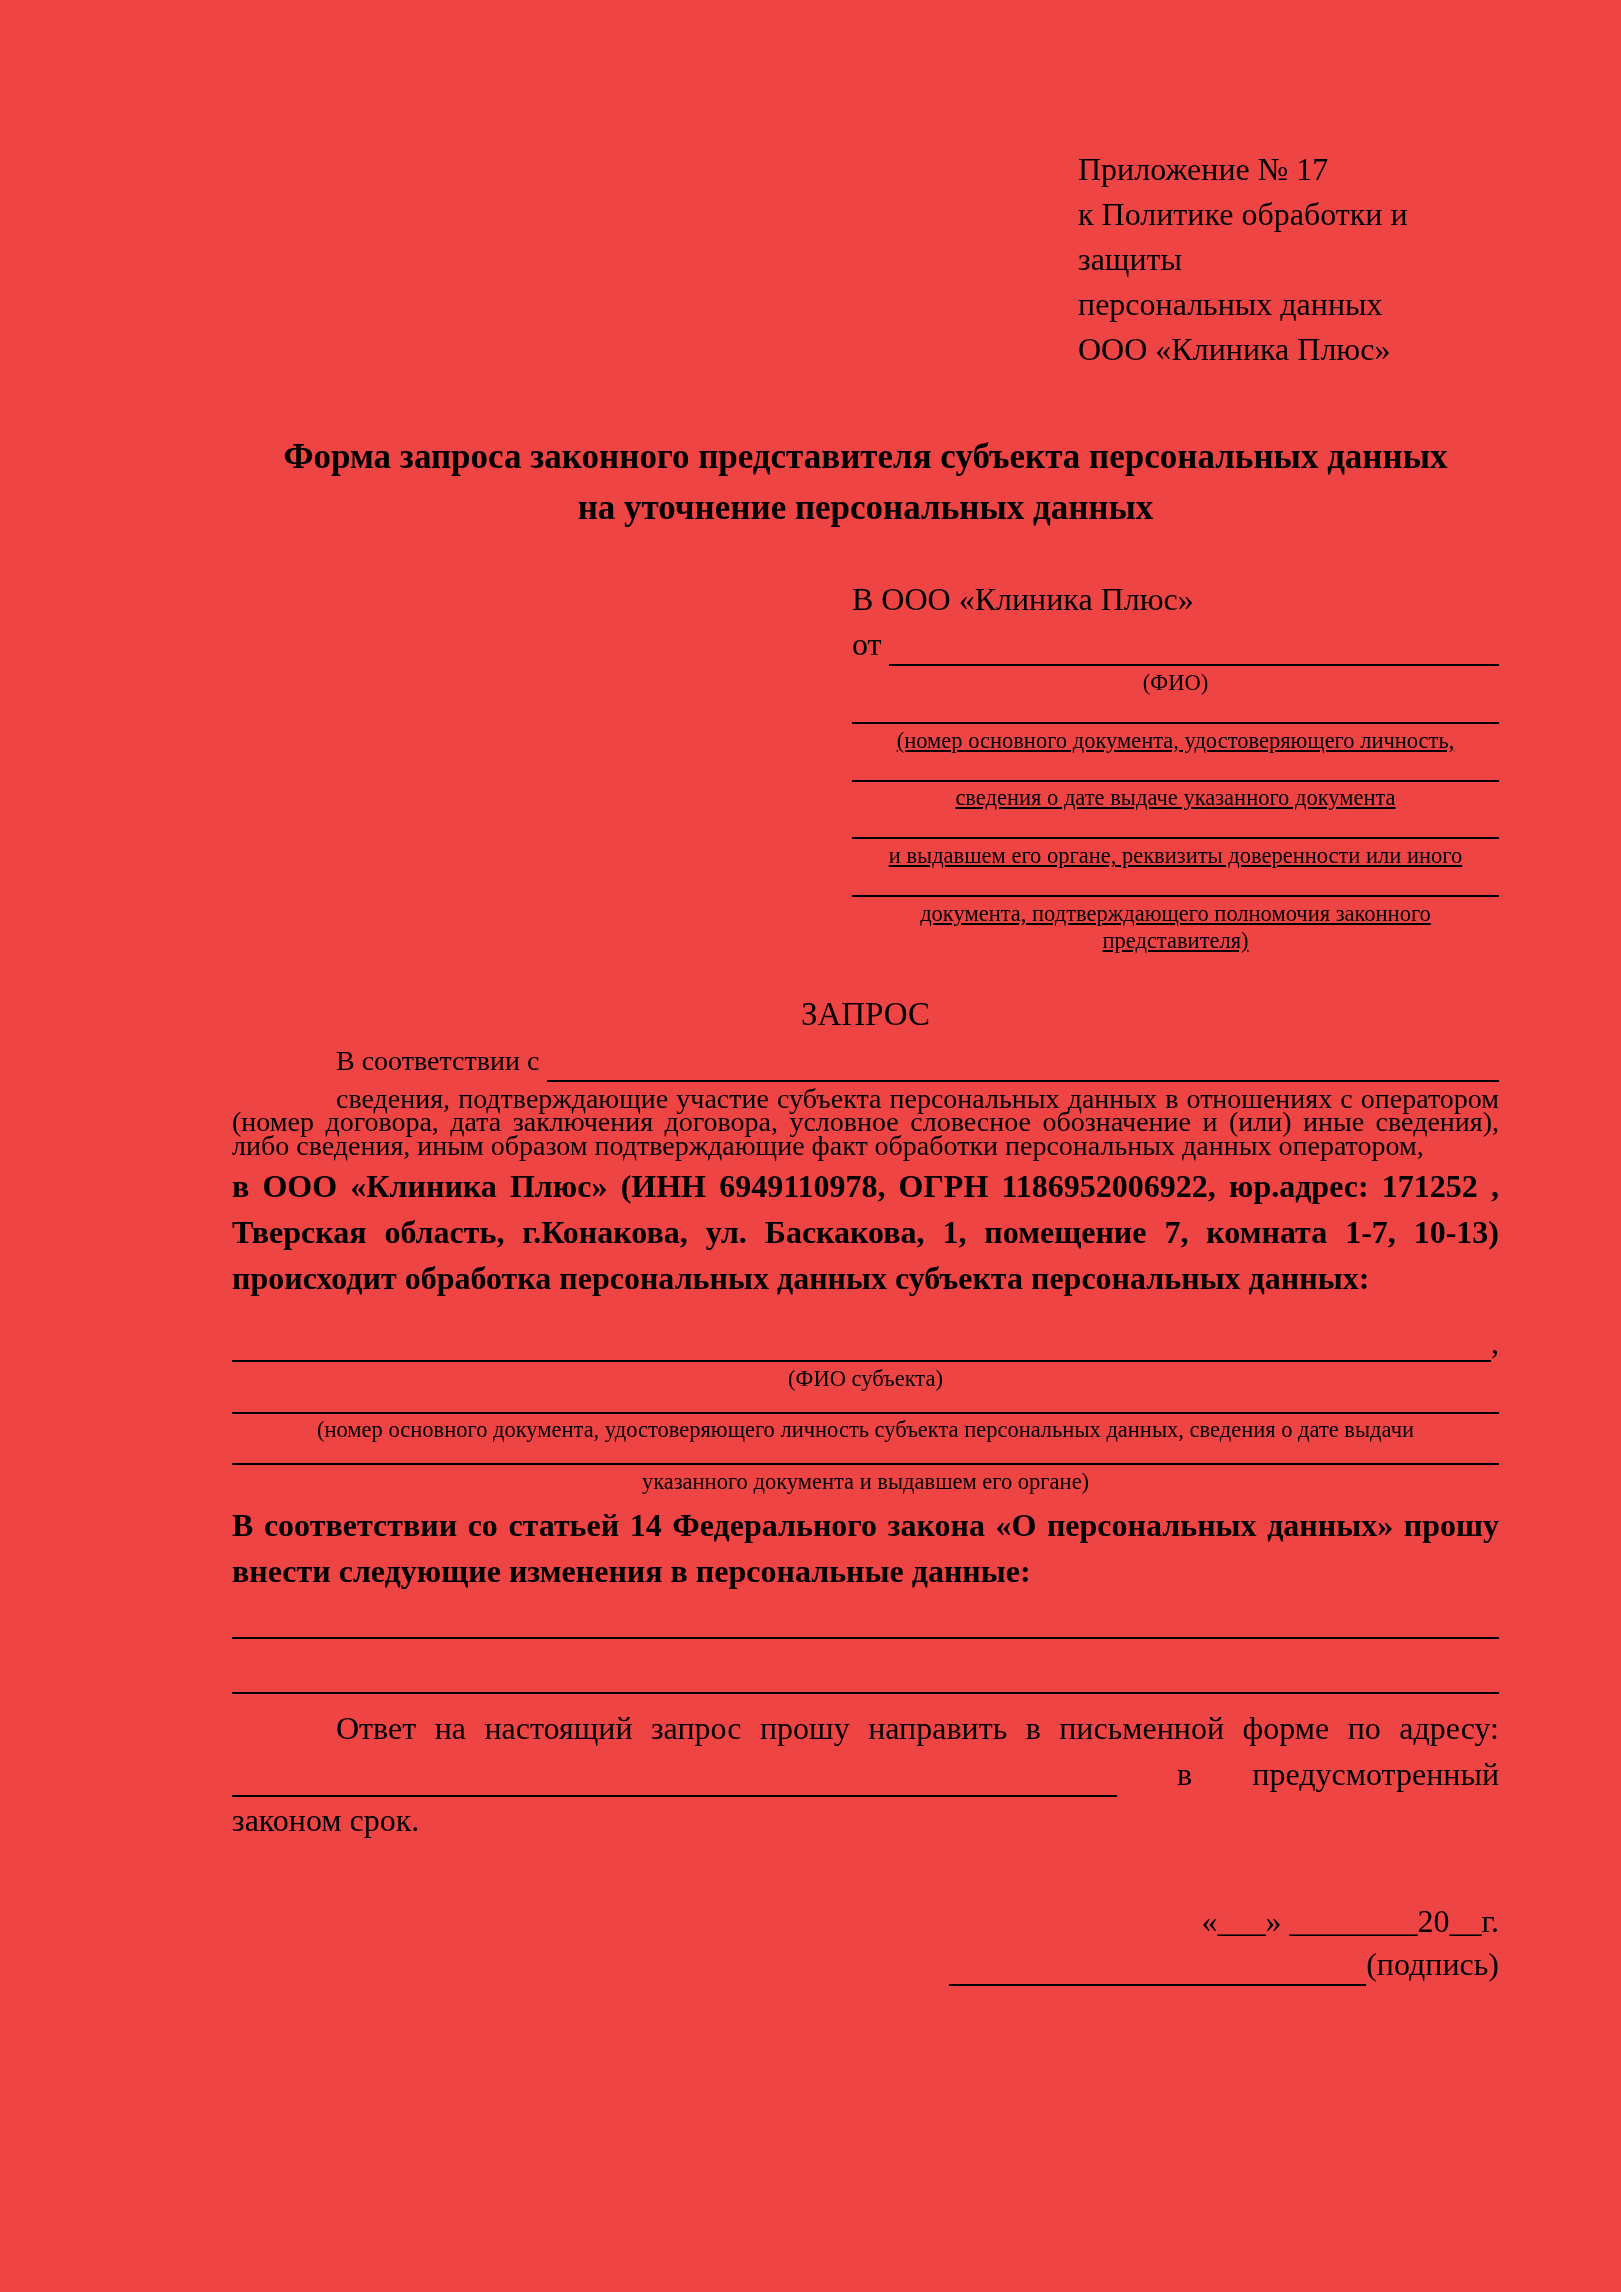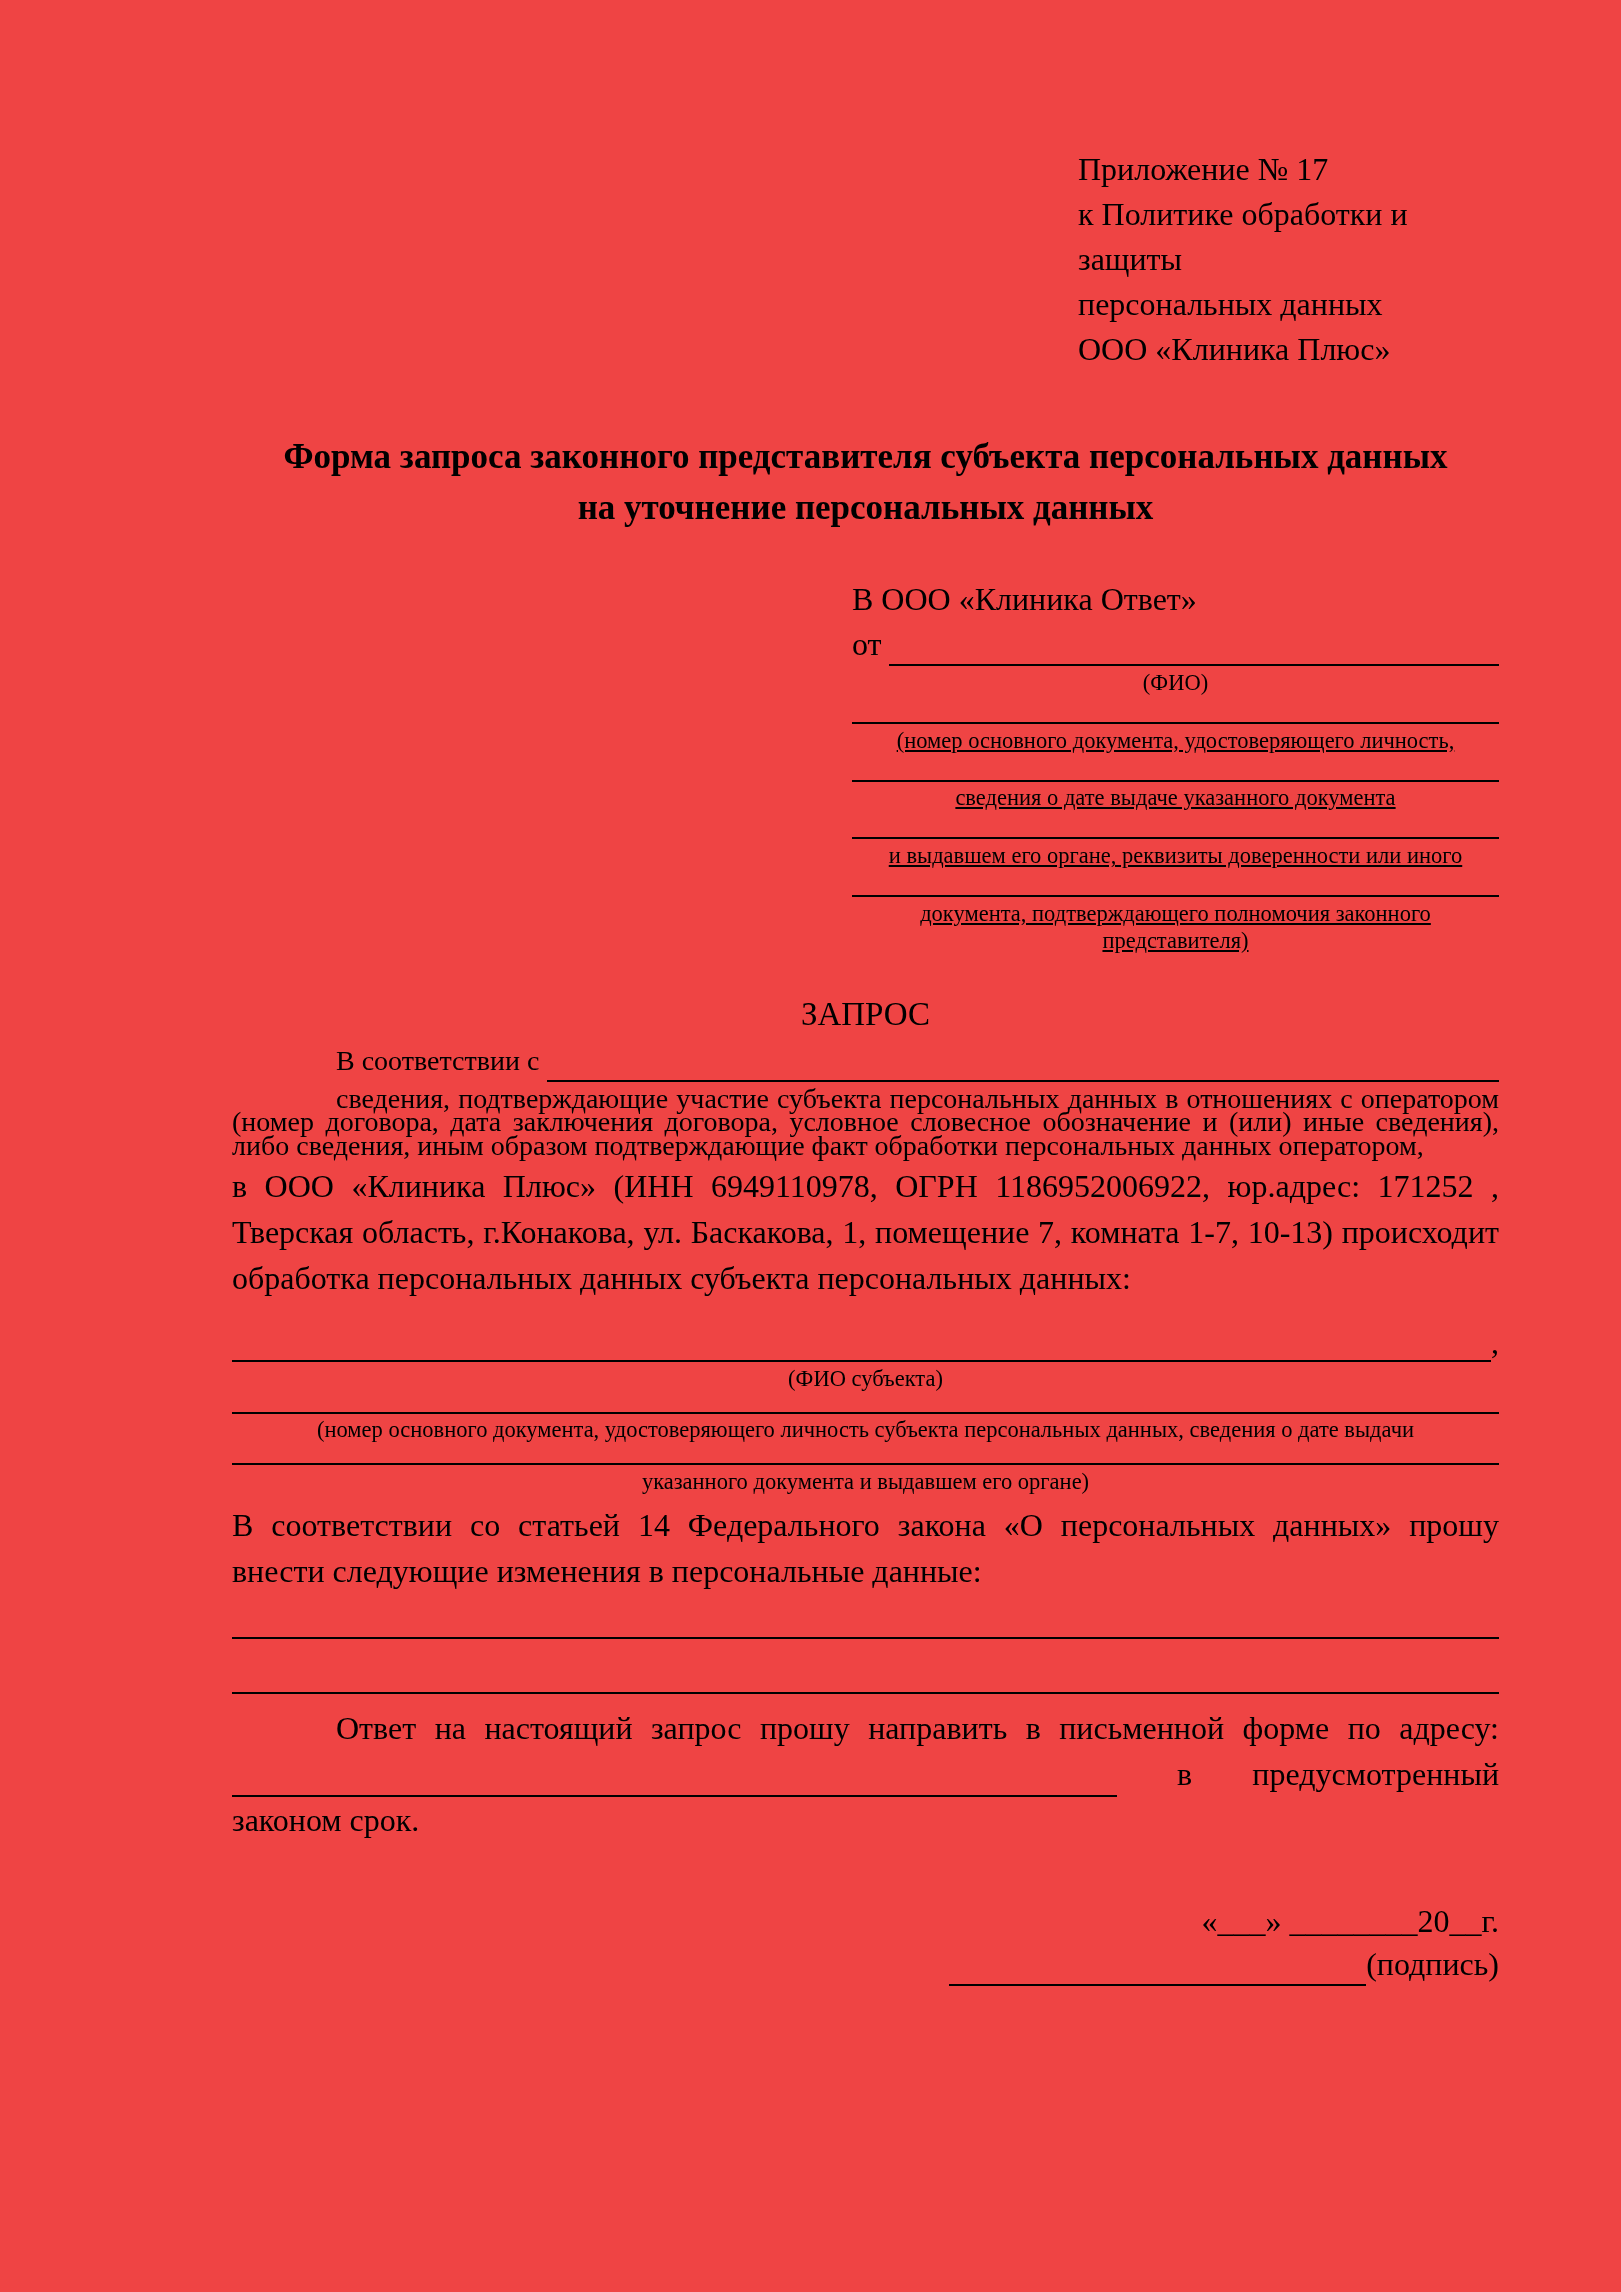--- a/index.html
+++ b/index.html
@@ -83,20 +83,21 @@
     line-height: 23.5px;
     text-align: justify;
     text-indent: 104px;
     margin-top: 4.9px;
   }
   .body-par {
     font-size: 32px;
     line-height: 46px;
     text-align: justify;
     margin-top: 5.9px;
+    font-weight: bold;
   }
   .blank-row {
     display: flex;
     align-items: flex-end;
     margin-top: 21.6px;
     font-size: 32px;
     line-height: 39px;
   }
   .blank-row .fill { margin-left: 0; }
   .subject-unit { margin-top: 19.6px; }
@@ -159,21 +160,21 @@
       <div>персональных данных</div>
       <div>ООО «Клиника Плюс»</div>
     </div>
 
     <div class="doc-title">
       <div>Форма запроса законного представителя субъекта персональных данных</div>
       <div>на уточнение персональных данных</div>
     </div>
 
     <div class="addressee">
-      <div>В ООО «Клиника Ответ»</div>
+      <div>В ООО «Клиника Плюс»</div>
       <div class="from-row">
         <span class="label">от</span>
         <span class="fill"></span>
       </div>
       <div class="cap">(ФИО)</div>
 
       <div class="blank-unit">
         <div class="rule"></div>
         <div class="cap">(номер основного документа, удостоверяющего личность,</div>
       </div>

